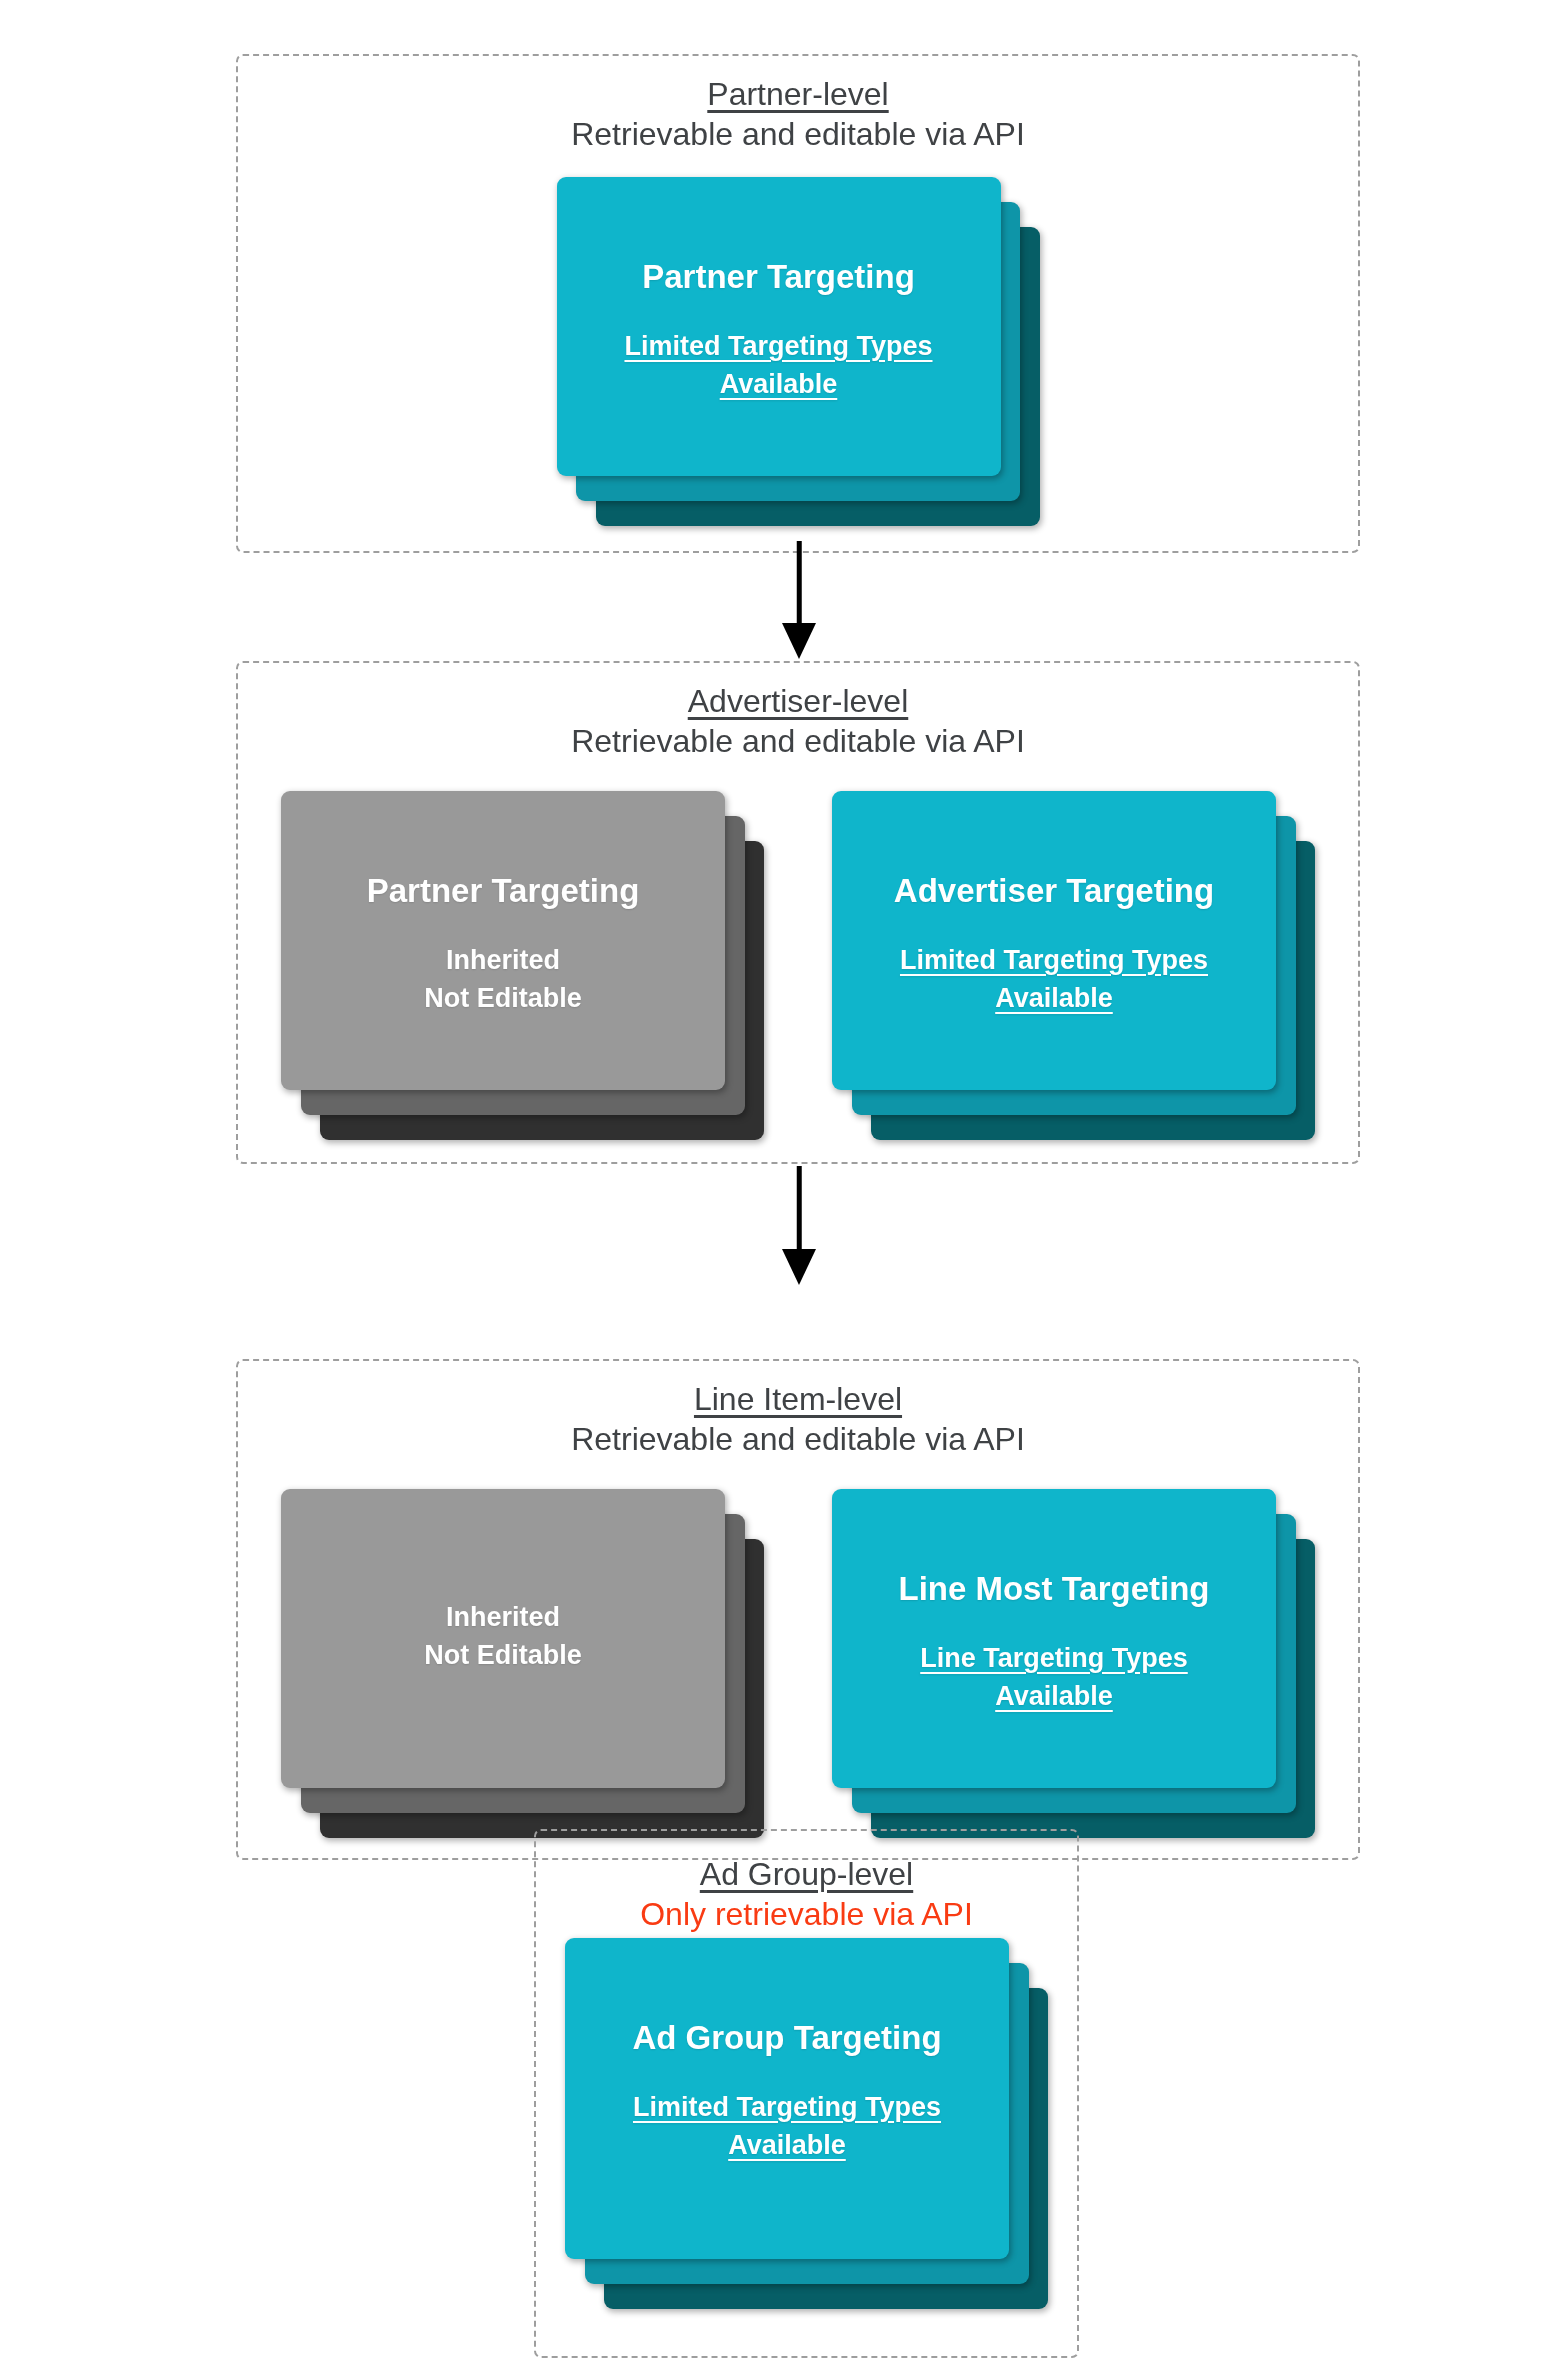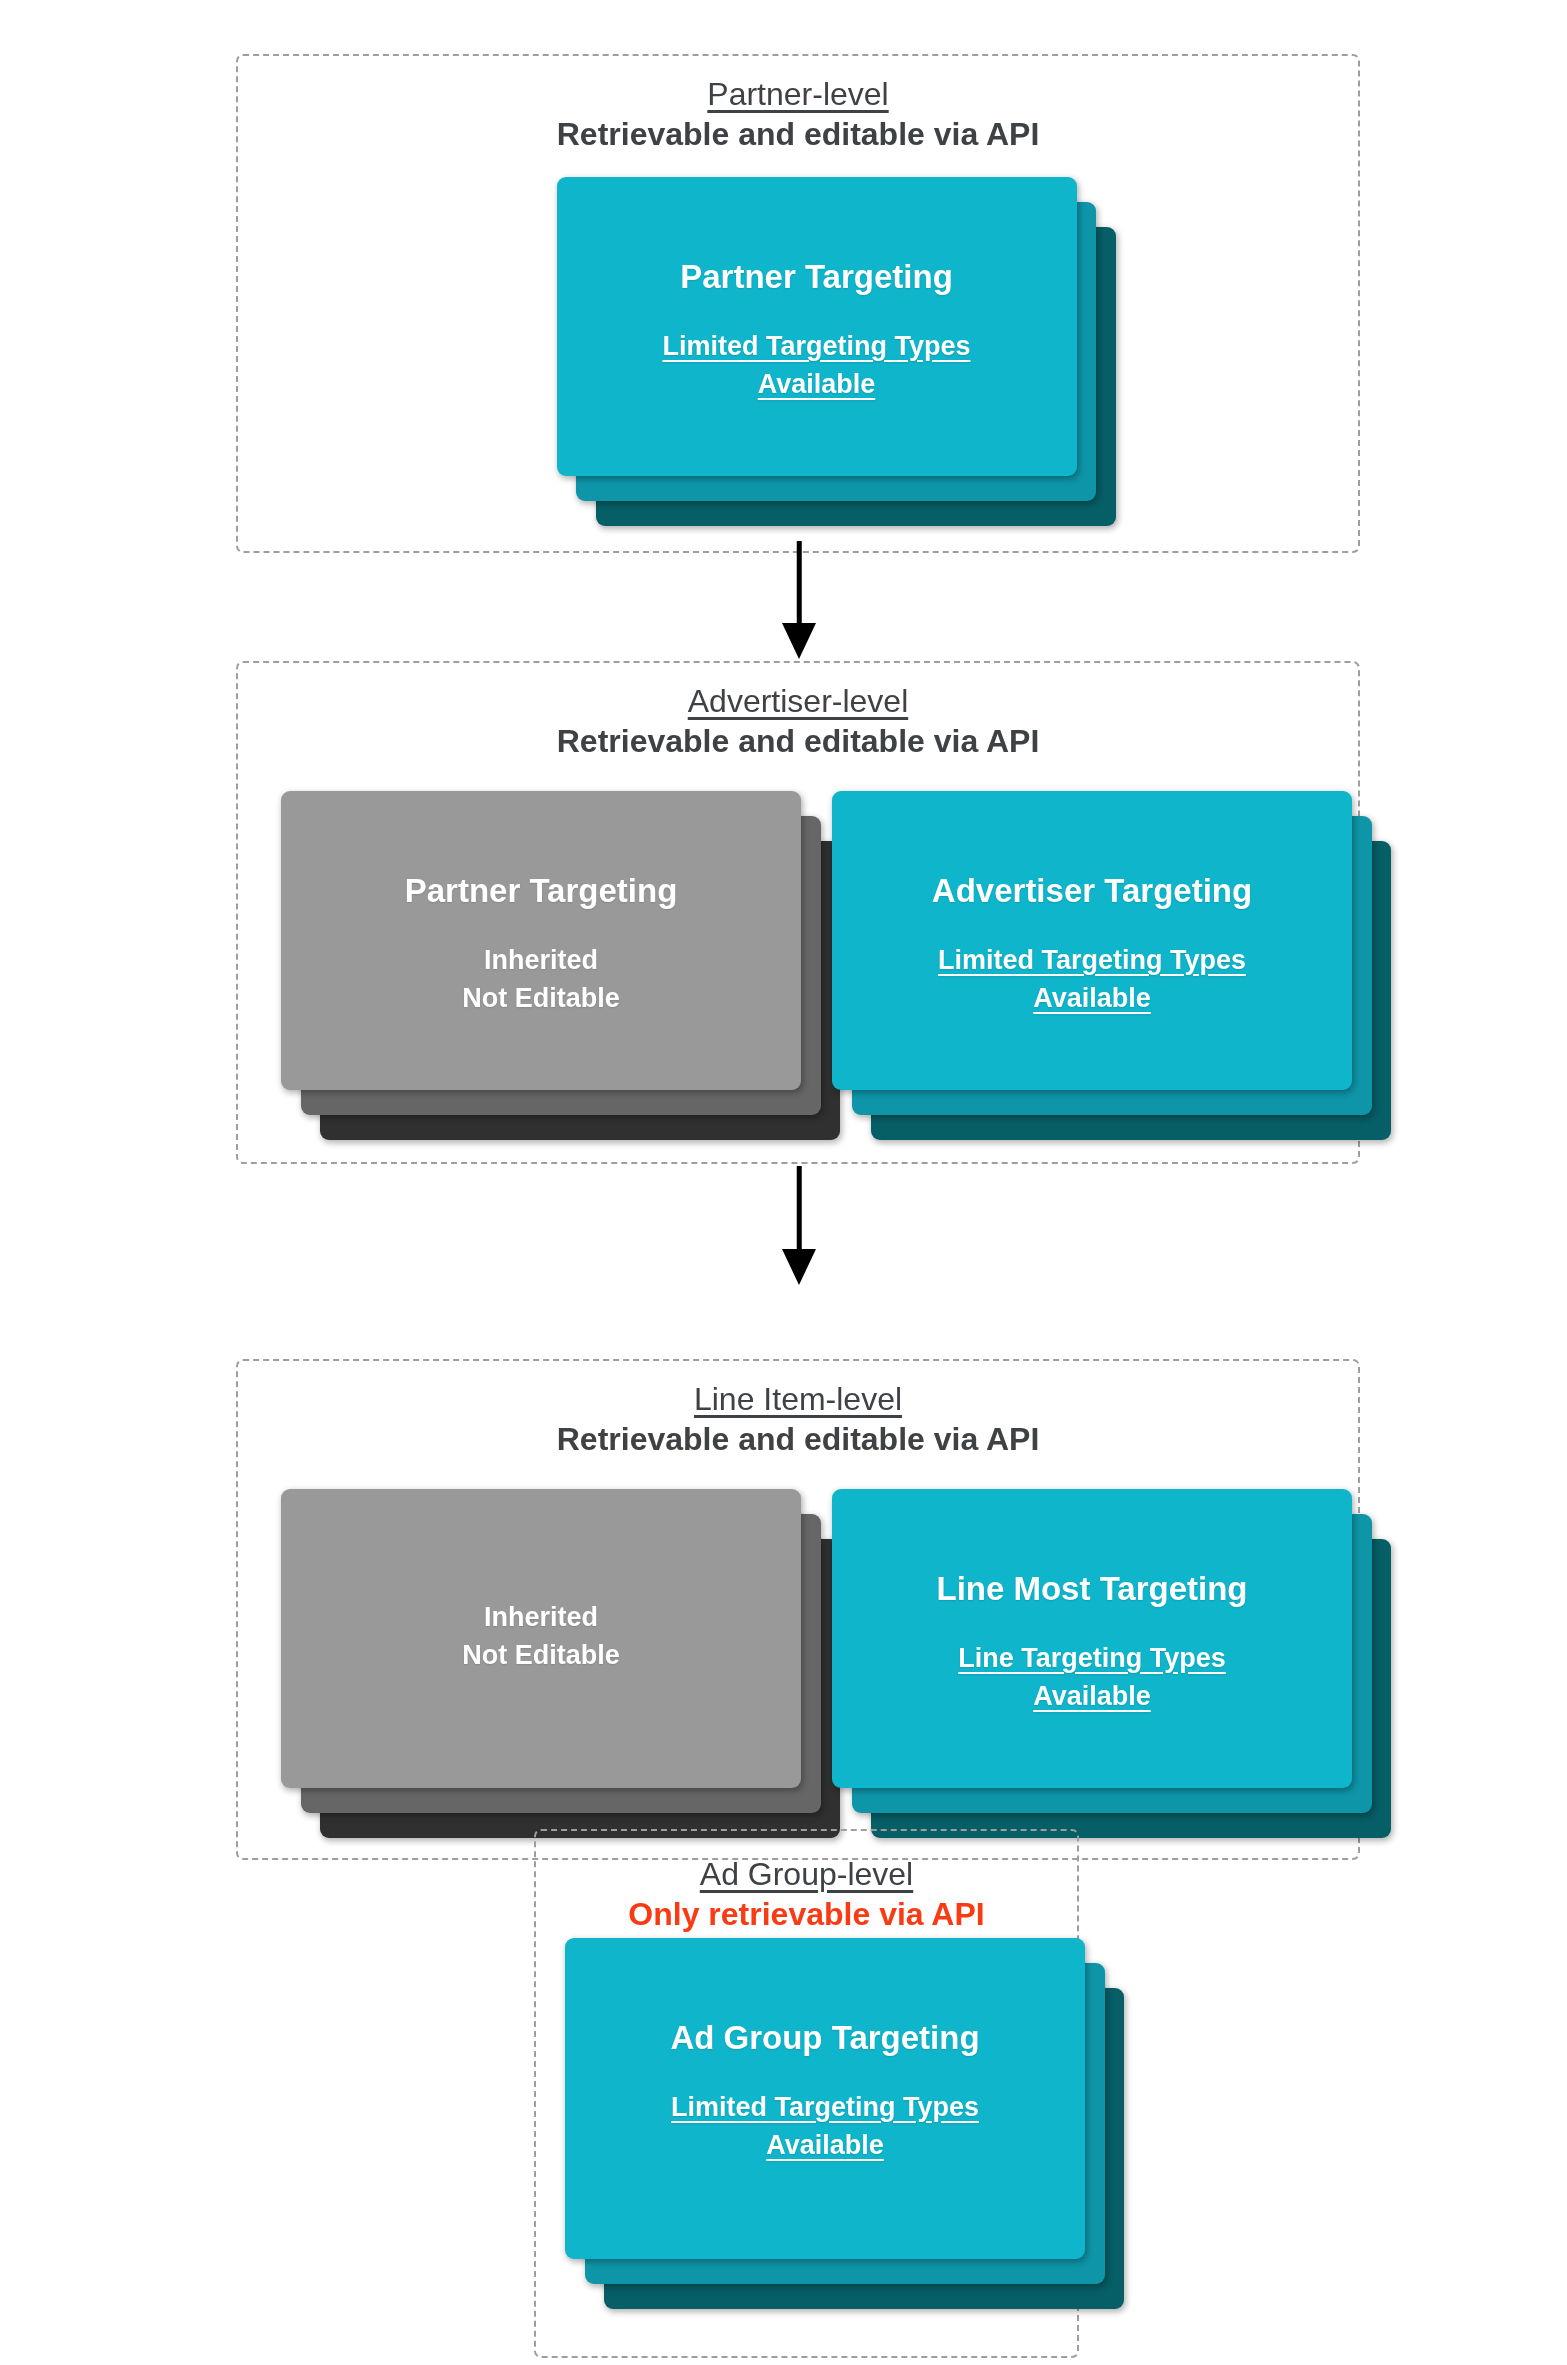--- a/index.html
+++ b/index.html
@@ -39,40 +39,40 @@
     font-weight: 500;
     line-height: 40px;
     color: var(--c-heading, #3f4245);
     text-decoration: underline;
     text-underline-offset: 4.5px;
     text-align: center;
     white-space: nowrap;
   }
   .level-subtitle {
     font-size: 32px;
-    font-weight: 700;
+    font-weight: 400;
     line-height: 40px;
     color: var(--c-heading, #3f4245);
     text-align: center;
     white-space: nowrap;
   }
   .level-subtitle.red { color: var(--c-red, #f93b13); }
 
   .cards { display: flex; gap: 68px; }
   #s1 .cards { margin-top: 23px; }
   #s2 .cards, #s3 .cards { margin-top: 30px; }
   #s4 .cards { margin-top: 3.6px; }
 
   
   .stack { position: relative; width: 483px; height: 349px; }
   .stack-tall { height: 373px; }
 
   .layer {
     position: absolute;
-    width: 520px;
+    width: 444px;
     height: 299px;
     border-radius: 9px;
     box-shadow: 1.8px 2.7px 6.3px rgba(0,0,0,0.30);
   }
   .stack-tall .layer { height: 321px; }
   .layer.back  { left: 39px; top: 50px; }
   .layer.mid   { left: 19.6px; top: 25px; }
   .card.front  {
     left: 0; top: 0;
     display: flex;

